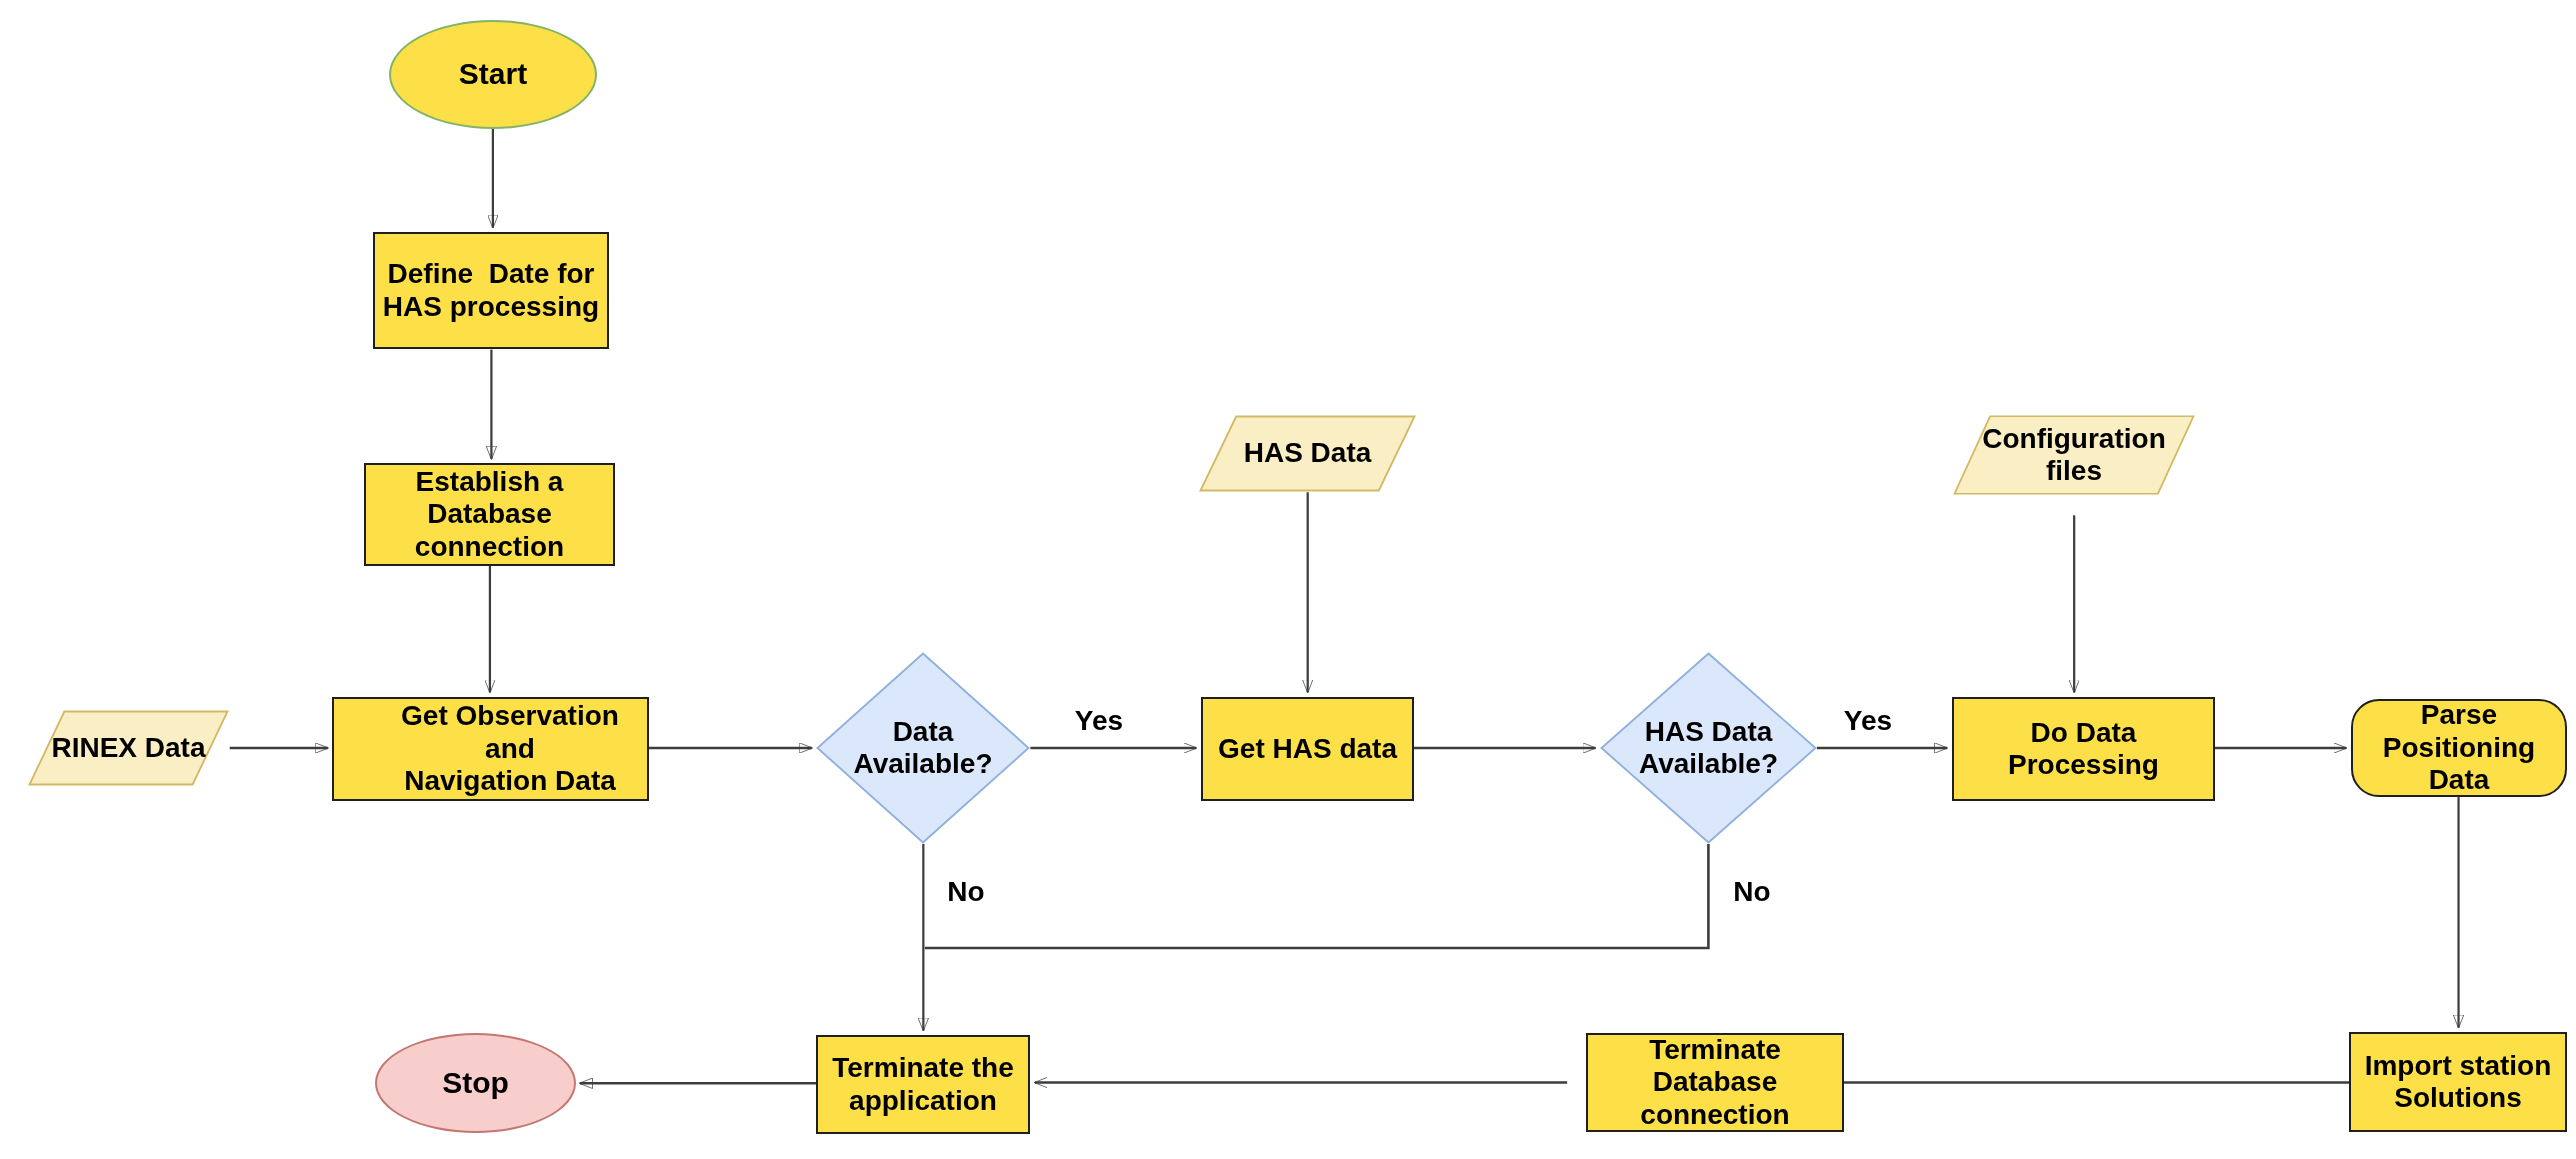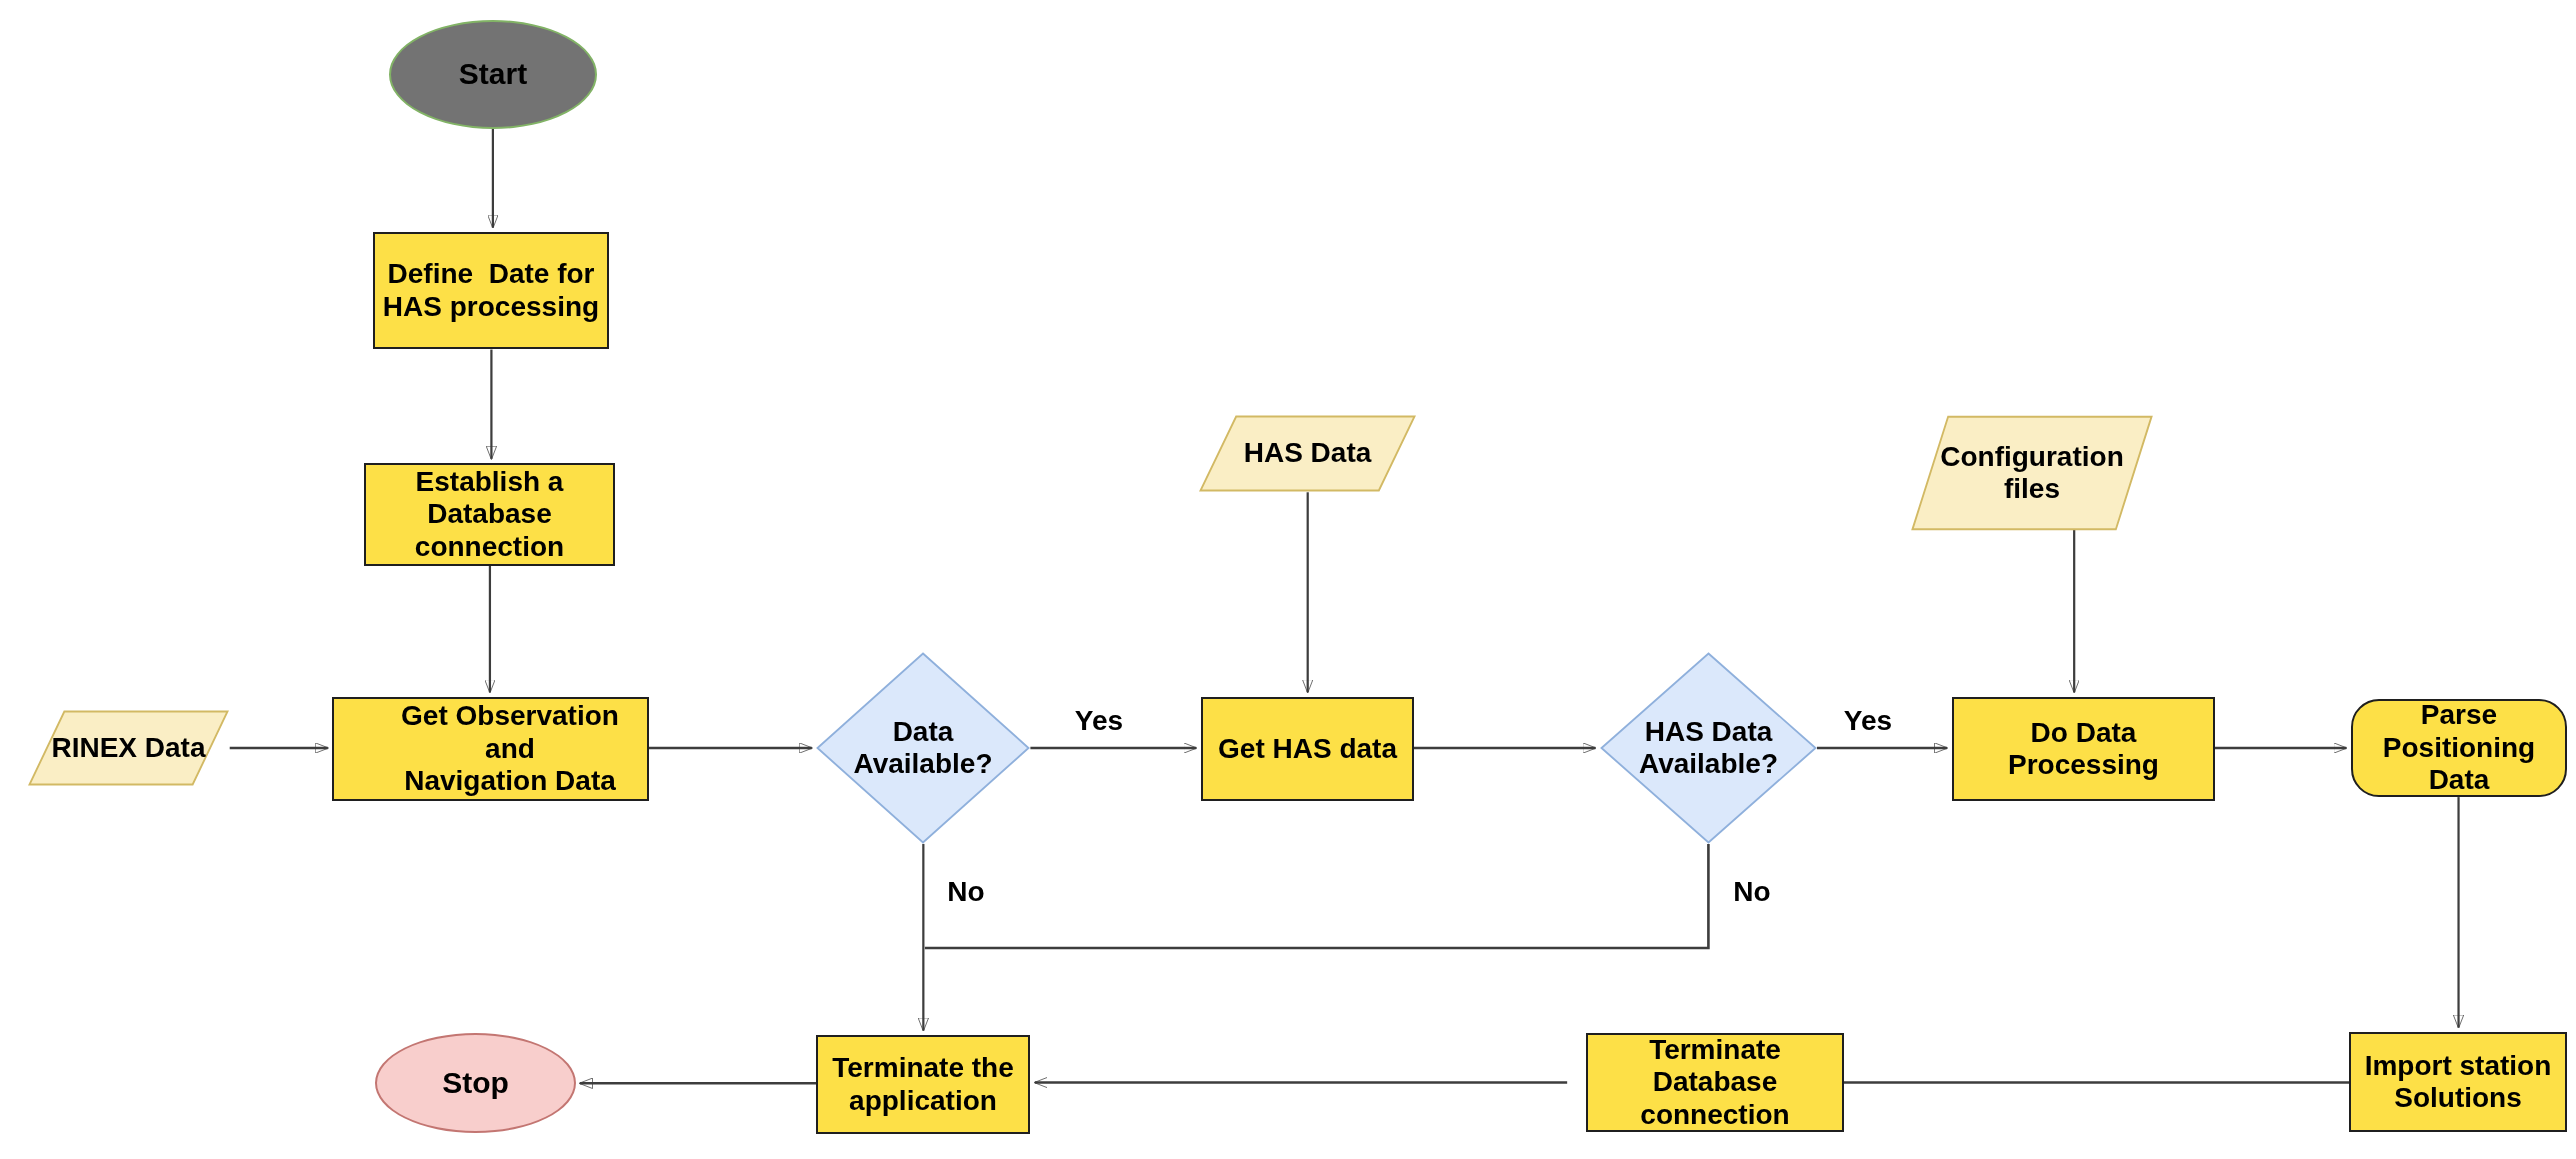--- a/index.html
+++ b/index.html
@@ -5,21 +5,21 @@
   html,body{margin:0;padding:0;background:#ffffff;}
   #canvas{
     position:relative;width:2576px;height:1160px;background:#ffffff;overflow:hidden;
     font-family:"Liberation Sans","DejaVu Sans",sans-serif;color:#000;
   }
   .edges{position:absolute;left:0;top:0;width:2576px;height:1160px;z-index:1;}
   .edges path{fill:none;stroke:#3d3d3d;}
   .node{position:absolute;z-index:2;display:flex;align-items:center;justify-content:center;text-align:center;box-sizing:border-box;}
   .nlabel{position:relative;z-index:2;font-weight:bold;font-size:28px;line-height:1.16;white-space:pre-wrap;}
   .process{background:#fde047;border:2.2px solid #1f1f1f;}
-  .terminator-start{background:#737373;border:2.2px solid #82b366;border-radius:50%;}
+  .terminator-start{background:#fde047;border:2.2px solid #82b366;border-radius:50%;}
   .terminator-start .nlabel,.terminator-stop .nlabel{font-size:30px;}
   .terminator-stop{background:#f8cecc;border:2.2px solid #c37672;border-radius:50%;}
   .shape{position:absolute;left:0;top:0;width:100%;height:100%;}
   .decision .shape polygon{fill:#dbe8fb;stroke:#8fb0dc;stroke-width:2.5;}
   .data .shape polygon{fill:#faeec5;stroke:#d2b964;stroke-width:2.5;}
   .elabel{position:absolute;z-index:3;transform:translate(-50%,-50%);font-size:28px;font-weight:600;}
 </style>
 </head>
 <body>
 
@@ -97,21 +97,21 @@
   </div>
 
   <div class="node decision" style="left:1600px;top:652px;width:217px;height:192px;">
     <svg class="shape" viewBox="0 0 292 258" preserveAspectRatio="none">
       <polygon points="146,2 290,129 146,256 2,129"></polygon>
     </svg>
     <div class="nlabel">HAS Data
 Available?</div>
   </div>
 
-  <div class="node data" style="left:1911px;top:415px;width:242px;height:116px;">
+  <div class="node data" style="left:1953px;top:415px;width:242px;height:80px;">
     <svg class="shape" viewBox="0 0 326 135" preserveAspectRatio="none">
       <polygon points="50,2 324,2 276,133 2,133"></polygon>
     </svg>
     <div class="nlabel">Configuration
 files</div>
   </div>
 
   <div class="node process" style="left:1952px;top:697px;width:263px;height:104px;">
     <div class="nlabel">Do Data
 Processing</div>

